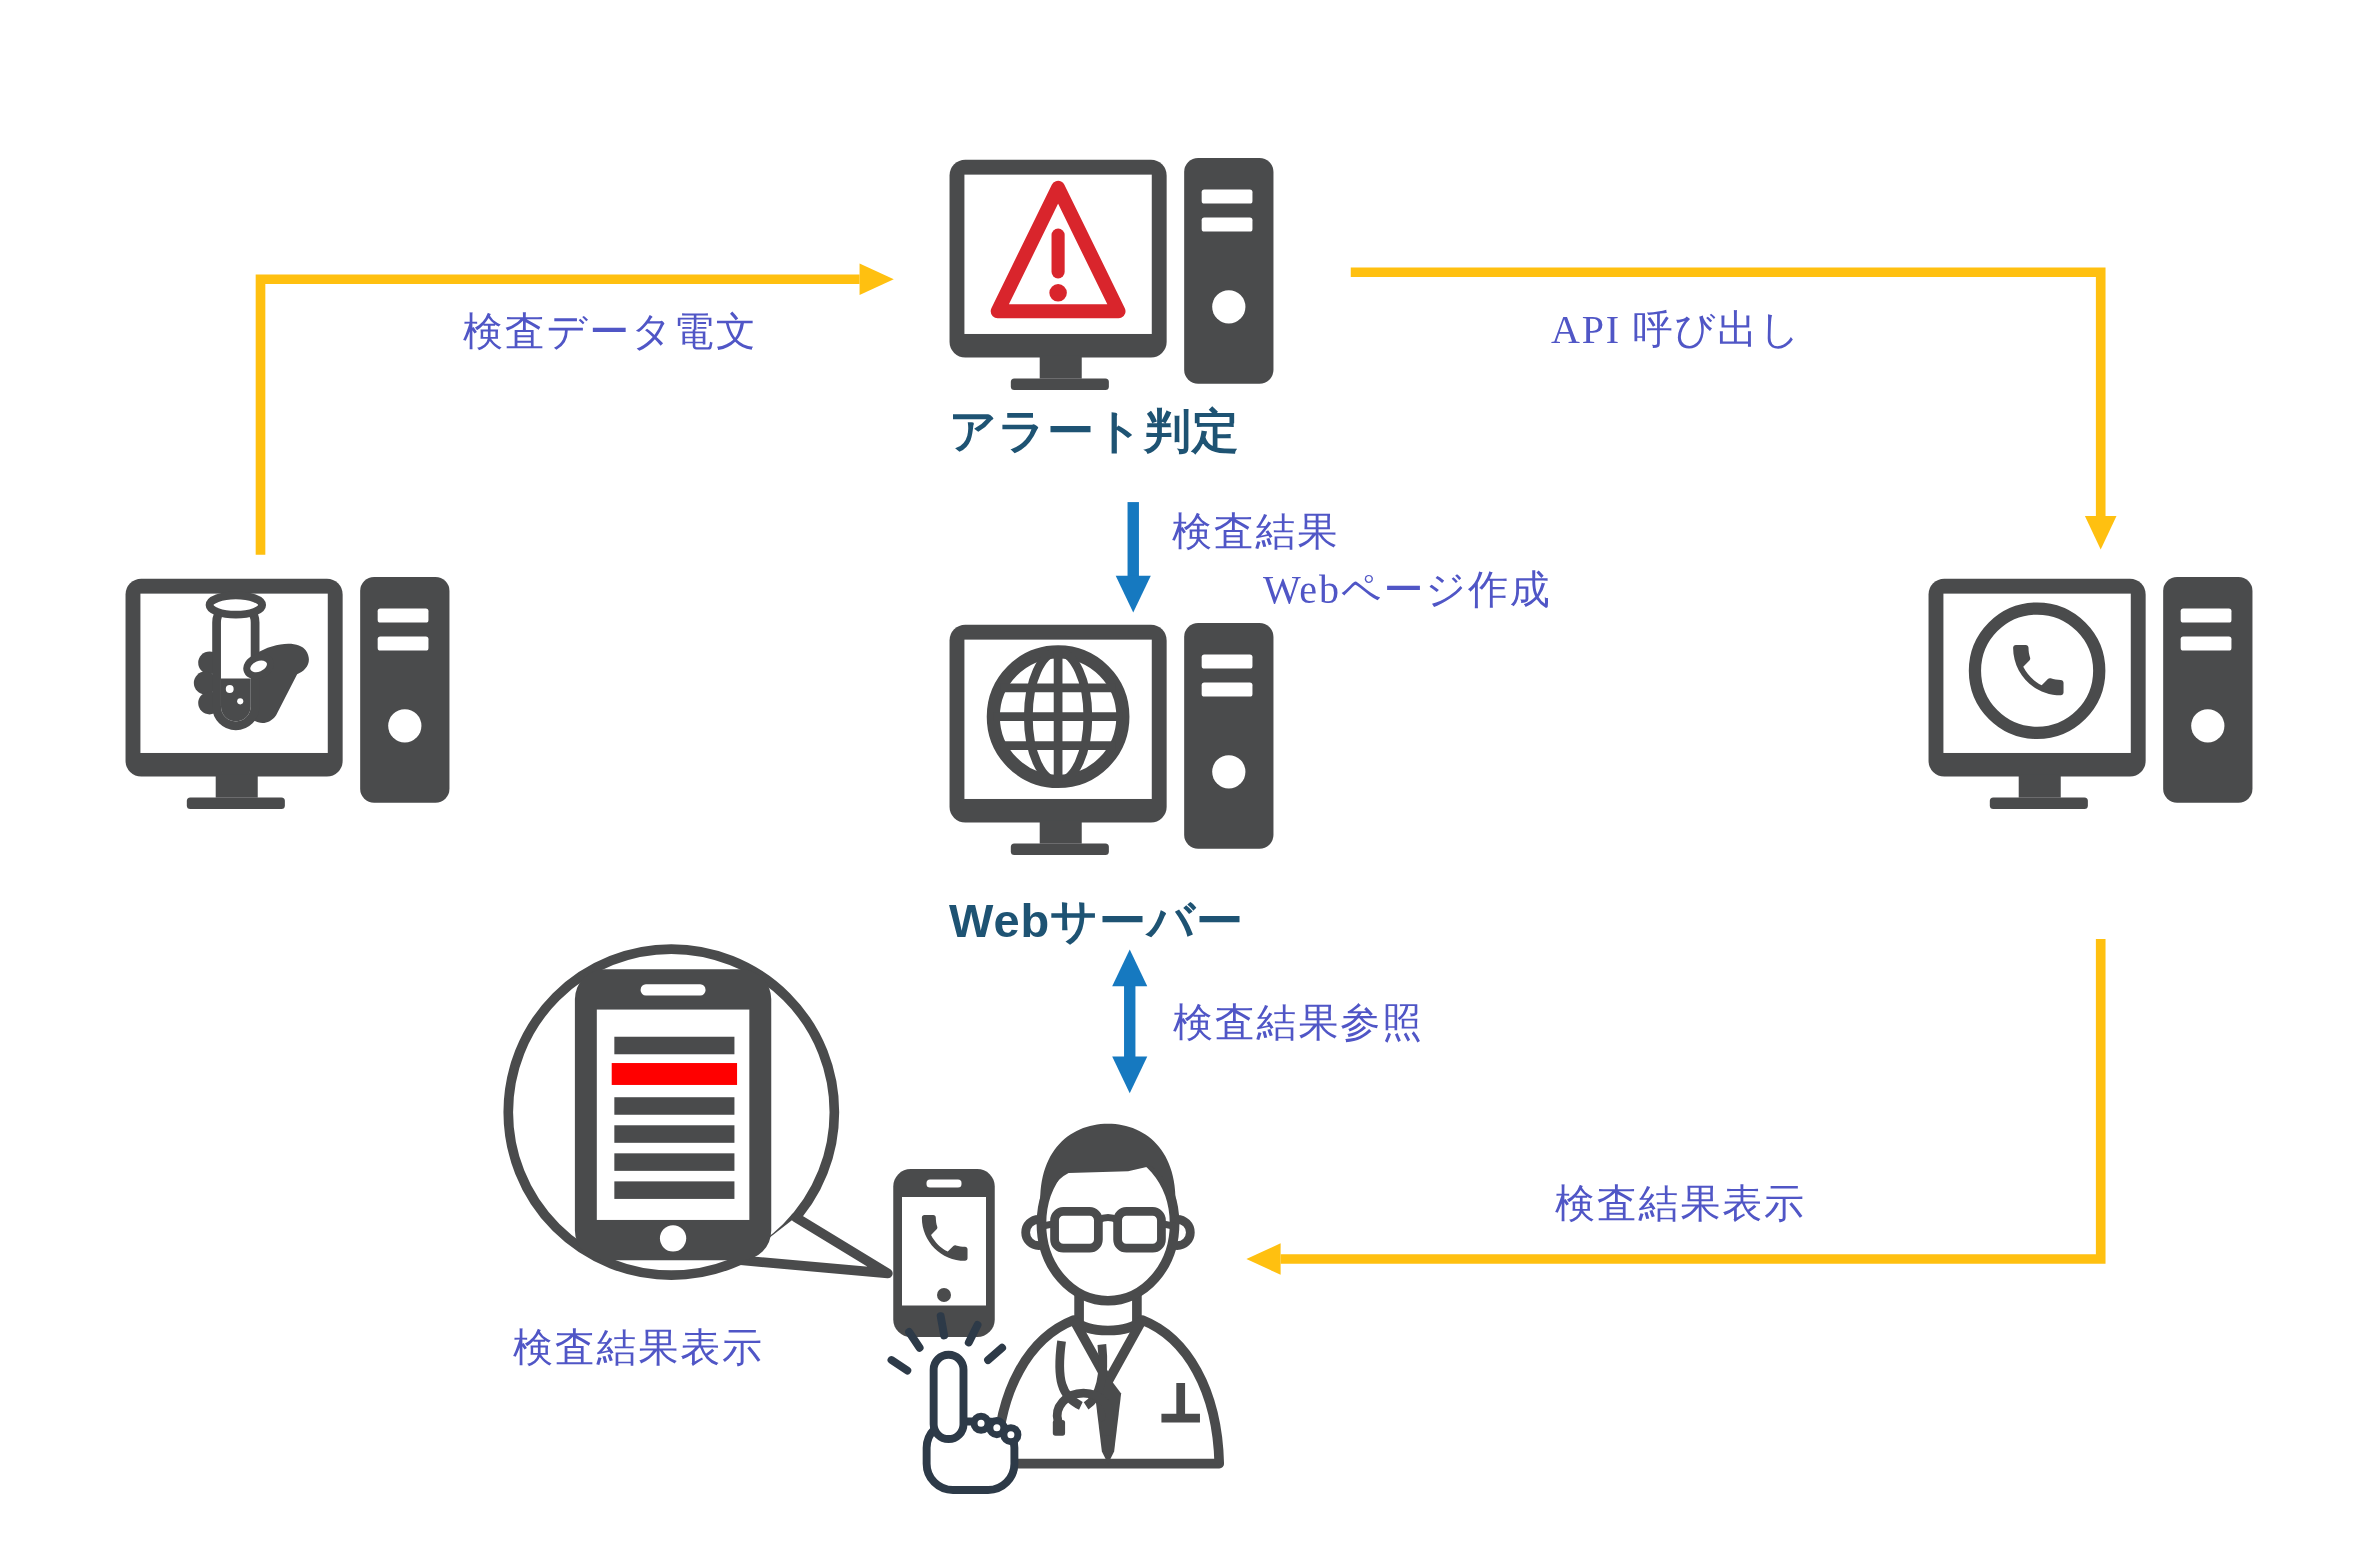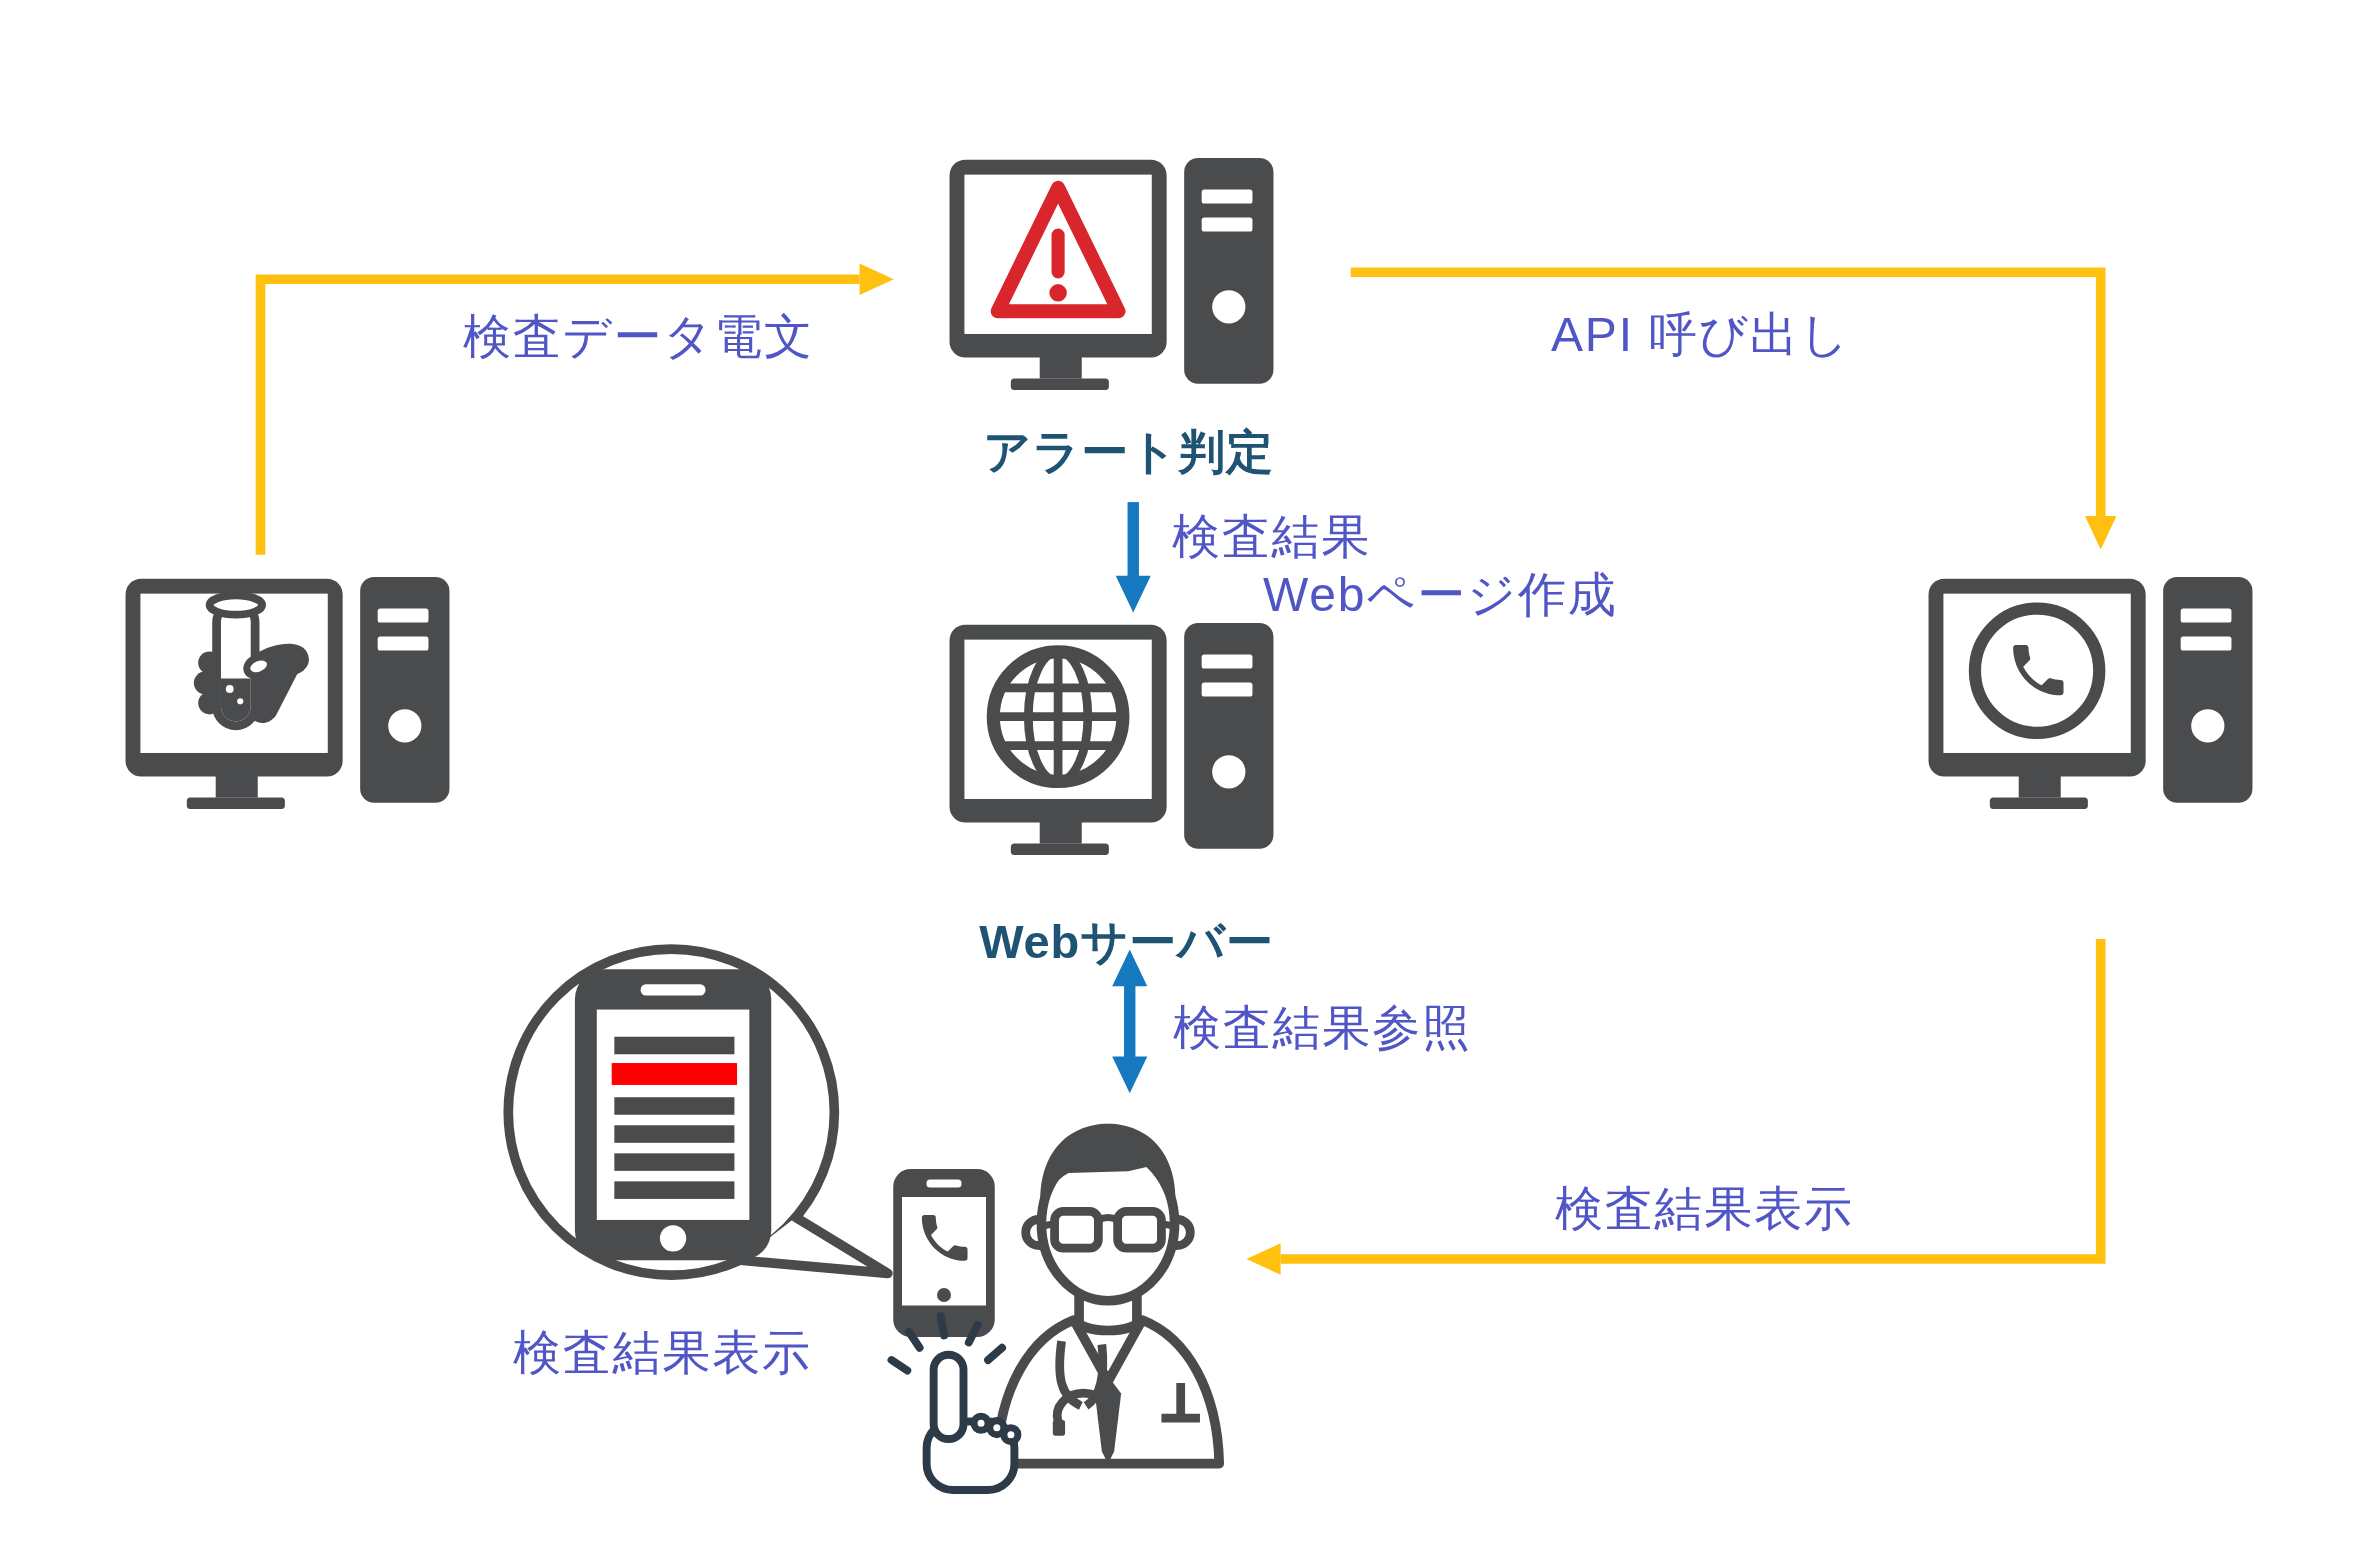--- a/index.html
+++ b/index.html
@@ -27,25 +27,25 @@
   .ico-stroke{fill:none;stroke:var(--icon-gray);}
   .ico-stroke-fill{fill:#ffffff;stroke:var(--icon-gray);}
   .red-stroke{fill:#ffffff;stroke:var(--alert-red);}
   .red-fill{fill:var(--alert-red);}
   .hl-red{fill:var(--highlight-red);}
   .navy-stroke{fill:#ffffff;stroke:var(--hand-navy);}
   .navy-line{fill:none;stroke:var(--hand-navy);}
 
   .node-label{
     position:absolute;color:var(--node-label);font-size:47px;font-weight:bold;
-    text-align:right;white-space:nowrap;line-height:1.15;letter-spacing:0.9px;margin-top:21px;
+    text-align:left;white-space:nowrap;line-height:1.15;letter-spacing:0.9px;
   }
   .flow-label{
-    position:absolute;color:var(--flow-label);font-size:48px;font-weight:400;
-    white-space:nowrap;line-height:1.15;letter-spacing:1.8px;
+    position:absolute;color:var(--flow-label);font-size:40px;font-weight:400;
+    white-space:nowrap;line-height:1.15;letter-spacing:1.8px;font-family:Liberation Serif, serif;
   }
 </style>
 </head>
 <body>
 
 <div class="canvas">
 
   <svg class="abs" style="left:0;top:0" width="2377" height="1555" viewBox="0 0 2710 1772">
     <g>
       <path class="yline" d="M297 632 L297 318 L980 318"></path>

